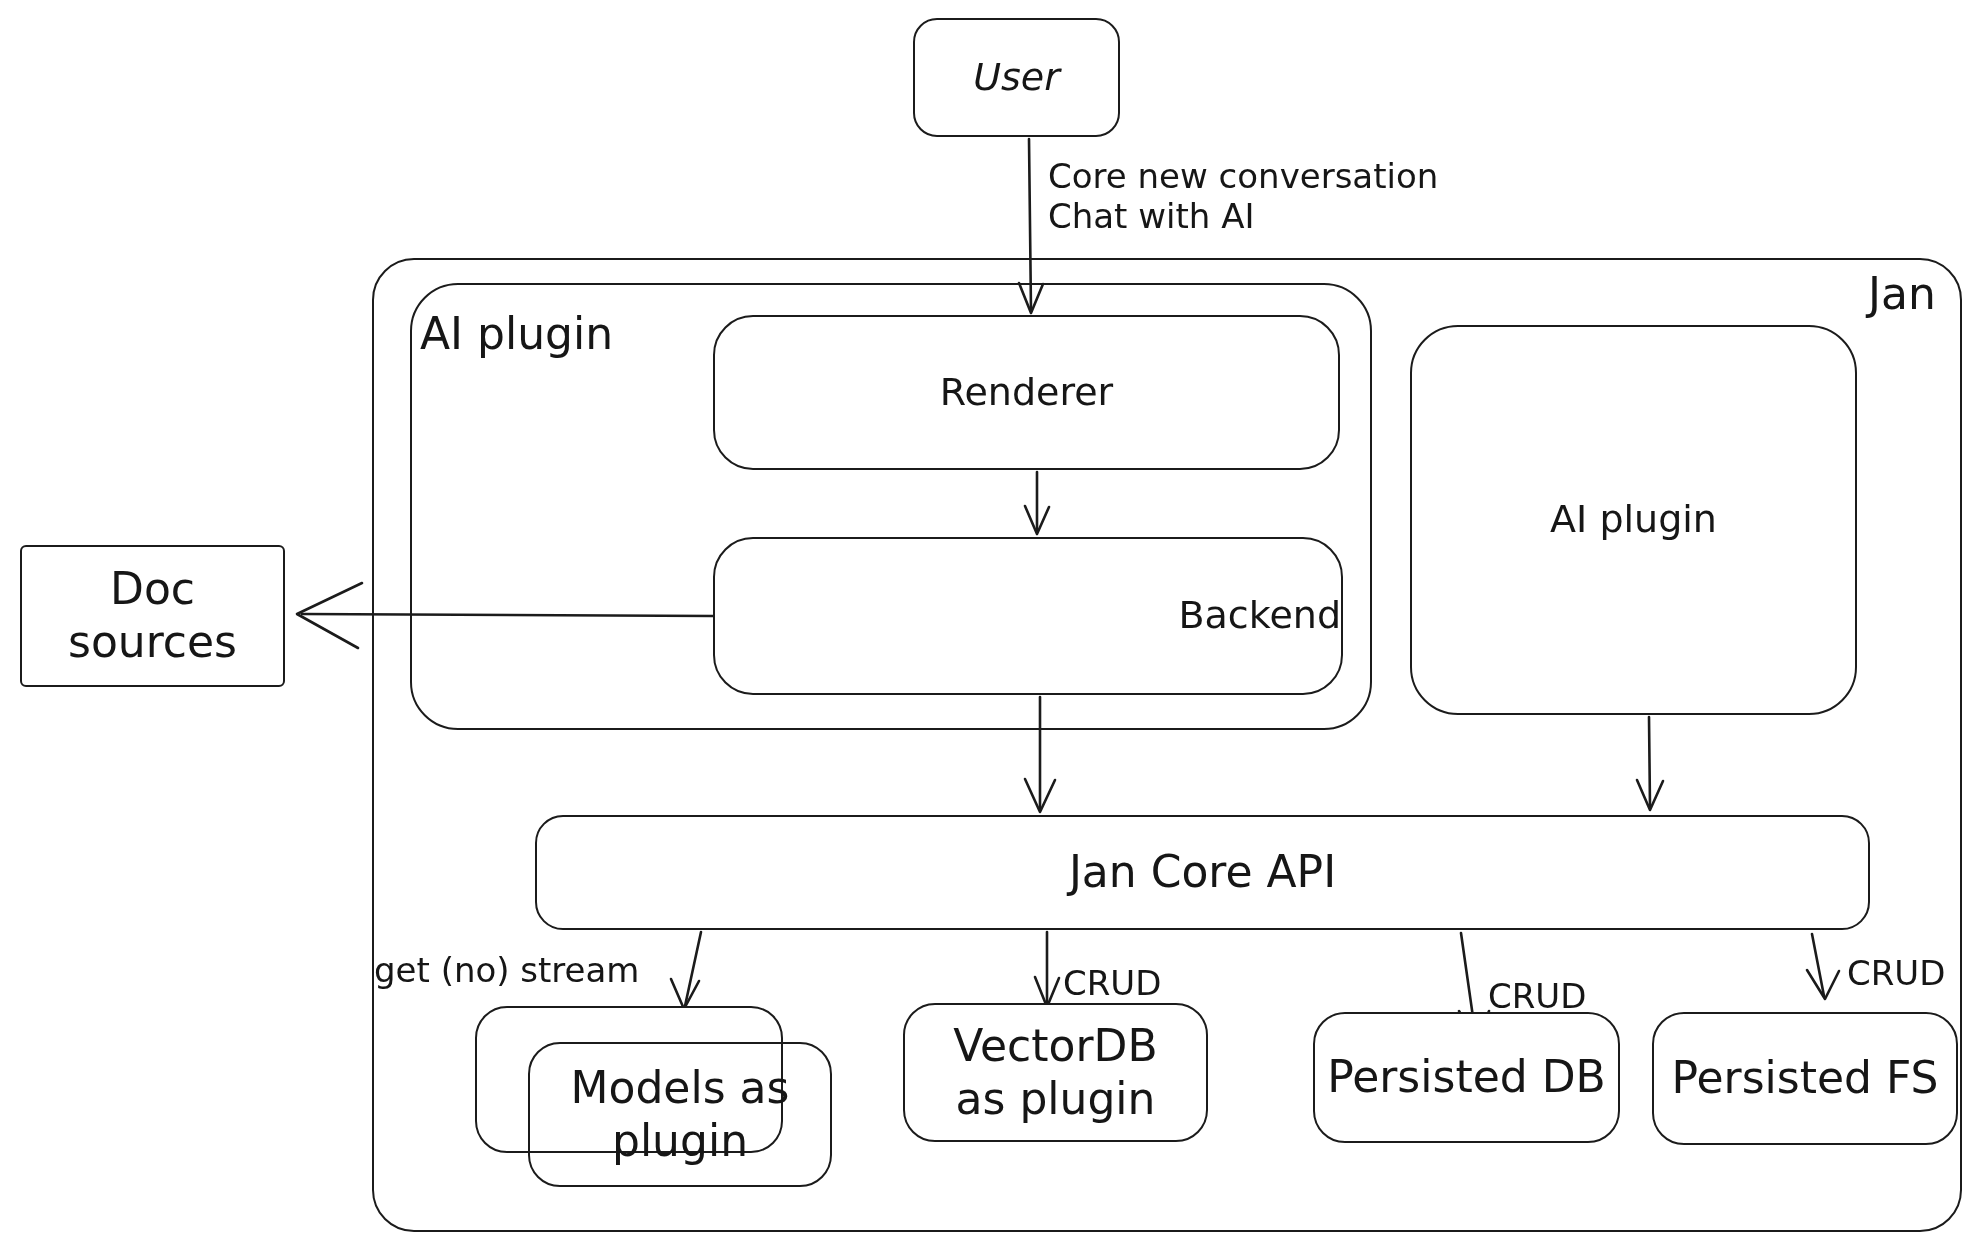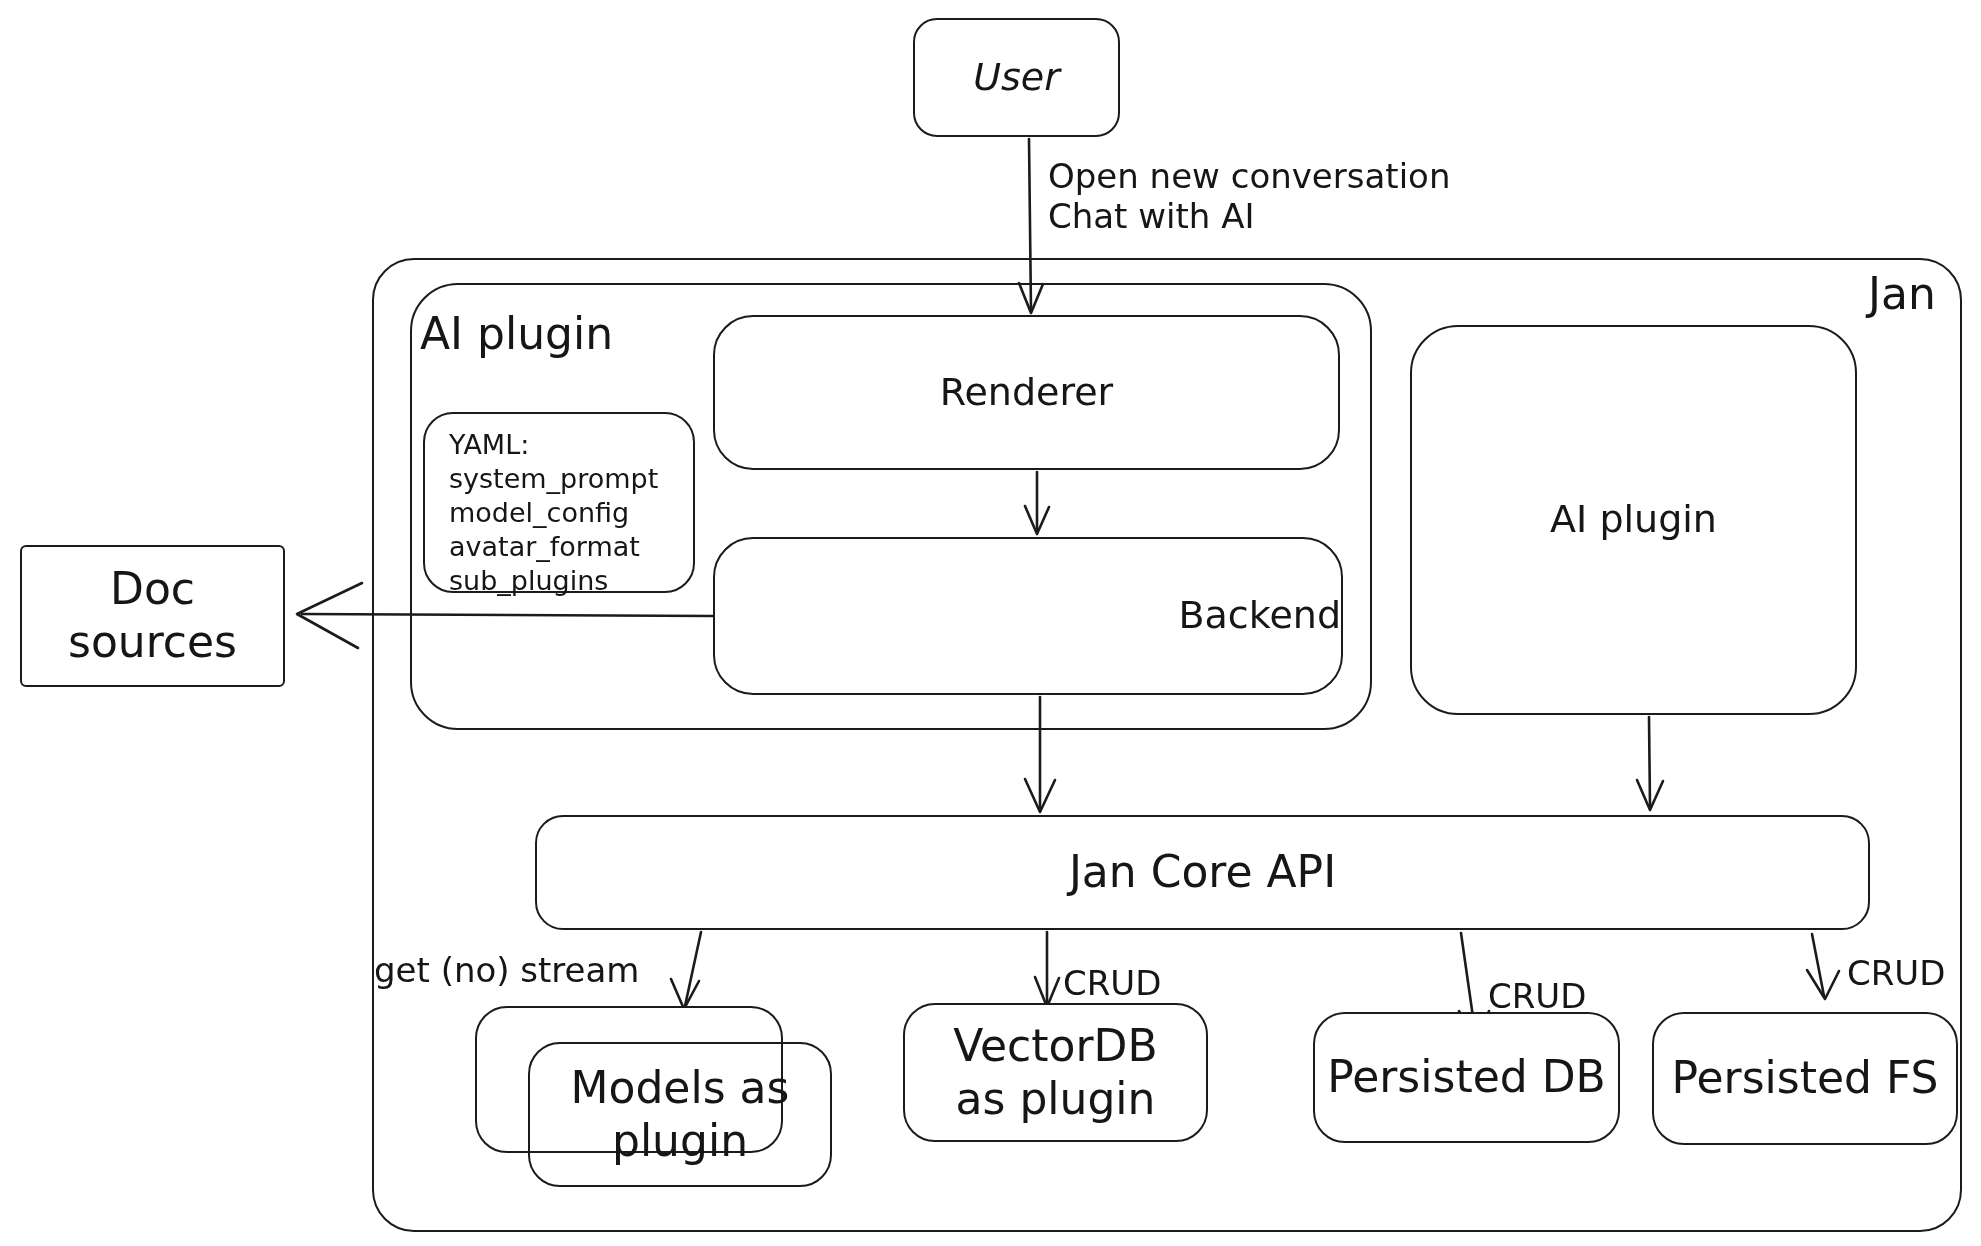--- a/index.html
+++ b/index.html
@@ -87,35 +87,28 @@
   <div class="lbl node-label-sm" style="left:1868px;top:268px;">Jan</div>
 
   <div class="container" style="left:410px;top:283px;width:962px;height:447px;border-radius:48px;"></div>
   <div class="lbl node-label-sm" style="left:420px;top:308px;">AI plugin</div>
 
   <div class="box node-label" style="left:913px;top:18px;width:207px;height:119px;border-radius:24px;font-style:italic;">
     <span>User</span>
   </div>
 
   <div class="lbl edge-label" style="left:1048px;top:156px;">
-    <div>Open new conversation</div>
+    <div>Core new conversation</div>
     <div>Chat with AI</div>
   </div>
 
   <div class="box node-label" style="left:713px;top:315px;width:627px;height:155px;border-radius:40px;">
     <span>Renderer</span>
   </div>
 
-  <div class="yaml" style="left:423px;top:412px;width:272px;height:181px;">
-    <div>YAML:</div>
-    <div>system_prompt</div>
-    <div>model_config</div>
-    <div>avatar_format</div>
-    <div>sub_plugins</div>
-  </div>
 
   <div class="box node-label" style="left:713px;top:537px;width:630px;height:158px;border-radius:40px;justify-content:flex-end;">
     <span>Backend</span>
   </div>
 
   <div class="box node-label" style="left:1410px;top:325px;width:447px;height:390px;border-radius:48px;">
     <span>AI plugin</span>
   </div>
 
   <div class="box node-label-sm" style="left:20px;top:545px;width:265px;height:142px;border-radius:6px;">

